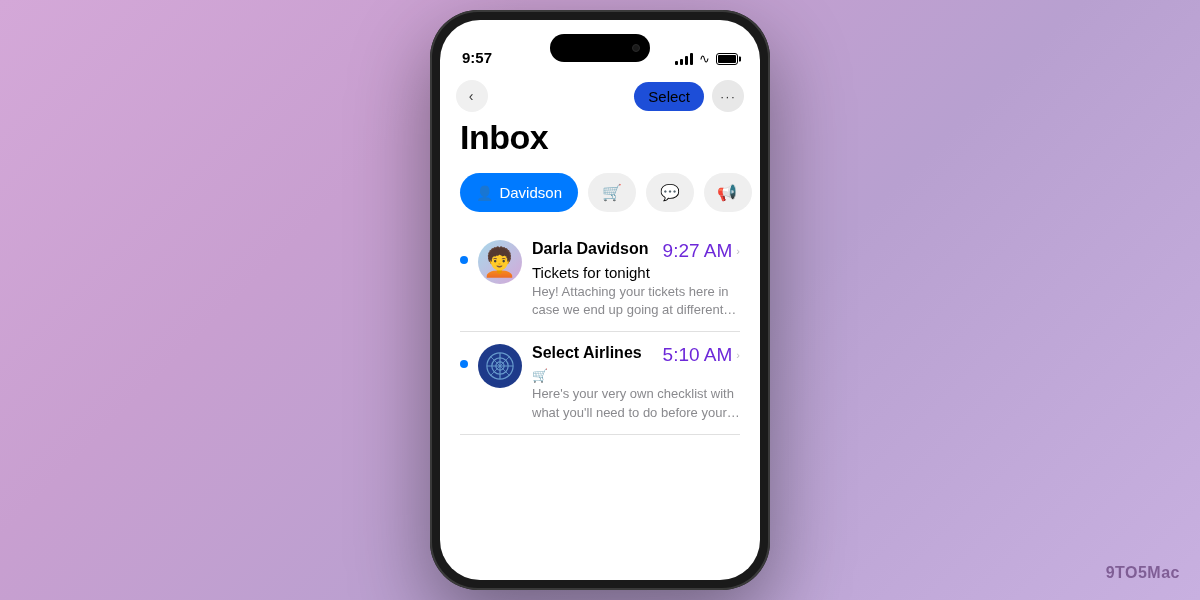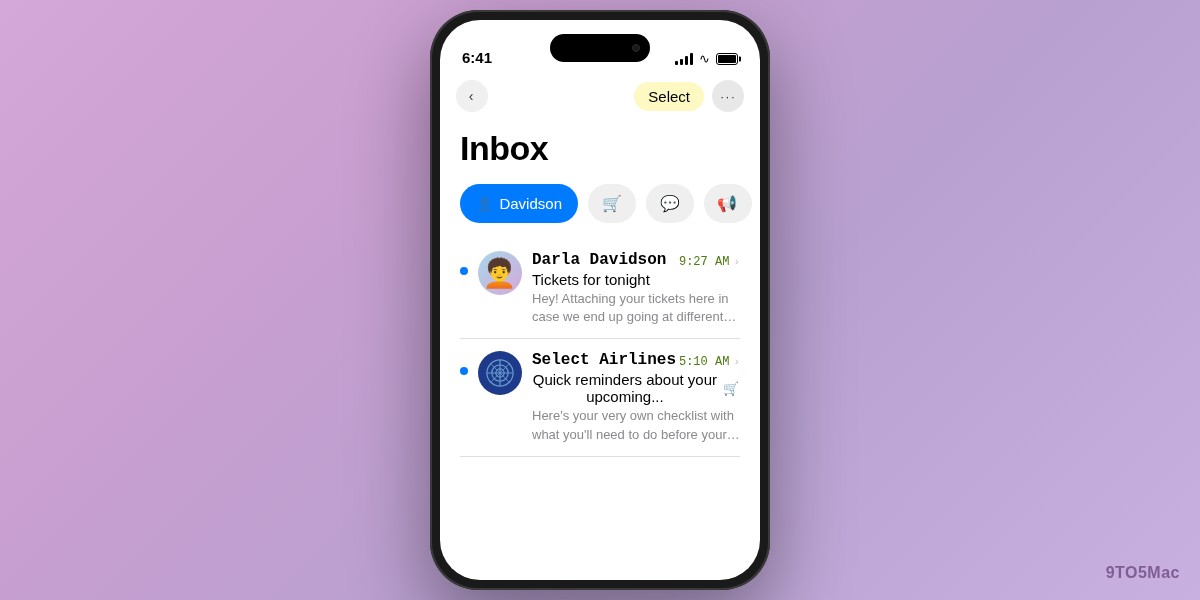--- a/index.html
+++ b/index.html
@@ -185,21 +185,21 @@
       margin-left: -2px;
     }
 
     .nav-right {
       display: flex;
       align-items: center;
       gap: 8px;
     }
 
     .select-button {
-      background: #fef9c3;
+      background: #1d4ed8;
       border: none;
       border-radius: 16px;
       padding: 6px 14px;
       font-size: 15px;
       font-weight: 400;
       color: #000;
       cursor: pointer;
     }
 
     .more-button {
@@ -224,21 +224,20 @@
       width: 100%;
       padding: 0 20px;
     }
 
     .inbox-title {
       font-size: 34px;
       font-weight: 700;
       color: #000;
       margin-bottom: 16px;
       letter-spacing: -0.5px;
-      margin-top: 11px;
     }
 
     
     .tabs {
       display: flex;
       gap: 10px;
       margin-bottom: 16px;
     }
 
     .tab {
@@ -315,56 +314,54 @@
     }
 
     .email-content {
       flex: 1;
       min-width: 0;
     }
 
     .email-header {
       display: flex;
       justify-content: space-between;
-      align-items: flex-end;
+      align-items: flex-start;
       margin-bottom: 2px;
-      font-family: Liberation Mono, monospace;
     }
 
     .sender-name {
       font-size: 16px;
       font-weight: 600;
       color: #000;
     }
 
     .email-meta {
       display: flex;
       align-items: center;
       gap: 4px;
     }
 
     .email-time {
-      font-size: 12px;
-      color: #4d7c0f;
+      font-size: 19px;
+      color: #6d28d9;
     }
 
     .chevron-right {
       font-size: 11px;
       color: #c0c0c5;
     }
 
     .email-subject {
       font-size: 15px;
       font-weight: 500;
       color: #000;
       margin-bottom: 2px;
       display: flex;
       align-items: center;
       gap: 6px;
-      text-align: center;
     }
 
     .email-preview {
       font-size: 13px;
       color: #8a8a8e;
       line-height: 1.4;
       display: -webkit-box;
       -webkit-line-clamp: 2;
       -webkit-box-orient: vertical;
       overflow: hidden;
@@ -387,21 +384,21 @@
 
   <div class="phone-wrapper">
     <div class="phone-frame"></div>
     <div class="phone-screen">
 
       <div class="dynamic-island">
         <div class="camera-dot"></div>
       </div>
 
       <div class="status-bar">
-        <span class="status-time">6:41</span>
+        <span class="status-time">9:57</span>
         <div class="status-icons">
           <div class="signal-bars">
             <div class="signal-bar" style="height:4px"></div>
             <div class="signal-bar" style="height:6px"></div>
             <div class="signal-bar" style="height:9px"></div>
             <div class="signal-bar" style="height:12px"></div>
           </div>
           <span class="wifi-icon">∿</span>
           <div class="battery-icon">
             <div class="battery-fill"></div>
@@ -478,21 +475,20 @@
             </div>
             <div class="email-content">
               <div class="email-header">
                 <span class="sender-name">Select Airlines</span>
                 <div class="email-meta">
                   <span class="email-time">5:10 AM</span>
                   <span class="chevron-right">›</span>
                 </div>
               </div>
               <div class="email-subject">
-                <span>Quick reminders about your upcoming...</span>
                 <span class="shopping-badge">🛒</span>
               </div>
               <div class="email-preview">Here's your very own checklist with what you'll need to do before your flight and wh...</div>
             </div>
           </div>
 
         </div>
       </div>
 
     </div>

